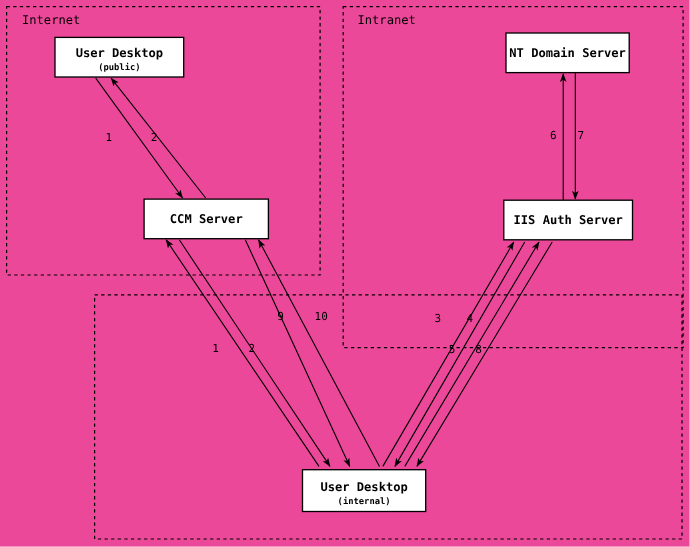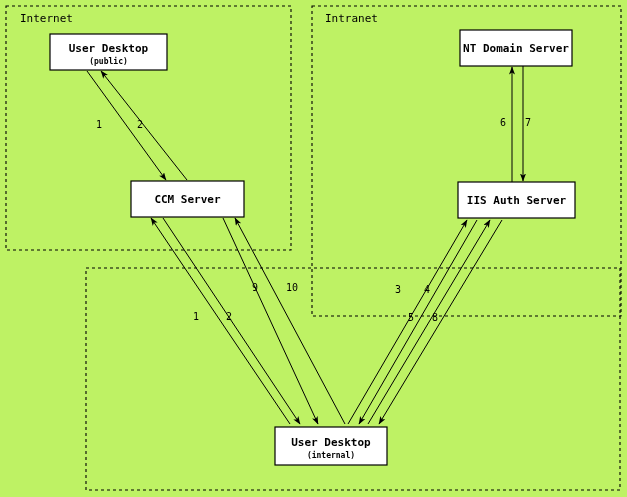--- a/index.html
+++ b/index.html
@@ -7,21 +7,21 @@
     padding: 0;
     background: #ffffff;
   }
   body {
     font-family: "DejaVu Sans Mono", "Liberation Mono", monospace;
   }
   #diagram-root {
     position: relative;
     width: 627px;
     height: 497px;
-    background: #bef264;
+    background: #ec4899;
     overflow: hidden;
   }
   svg#diagram-svg {
     position: absolute;
     top: 0;
     left: 0;
     width: 627px;
     height: 497px;
   }
   .zone-label {

